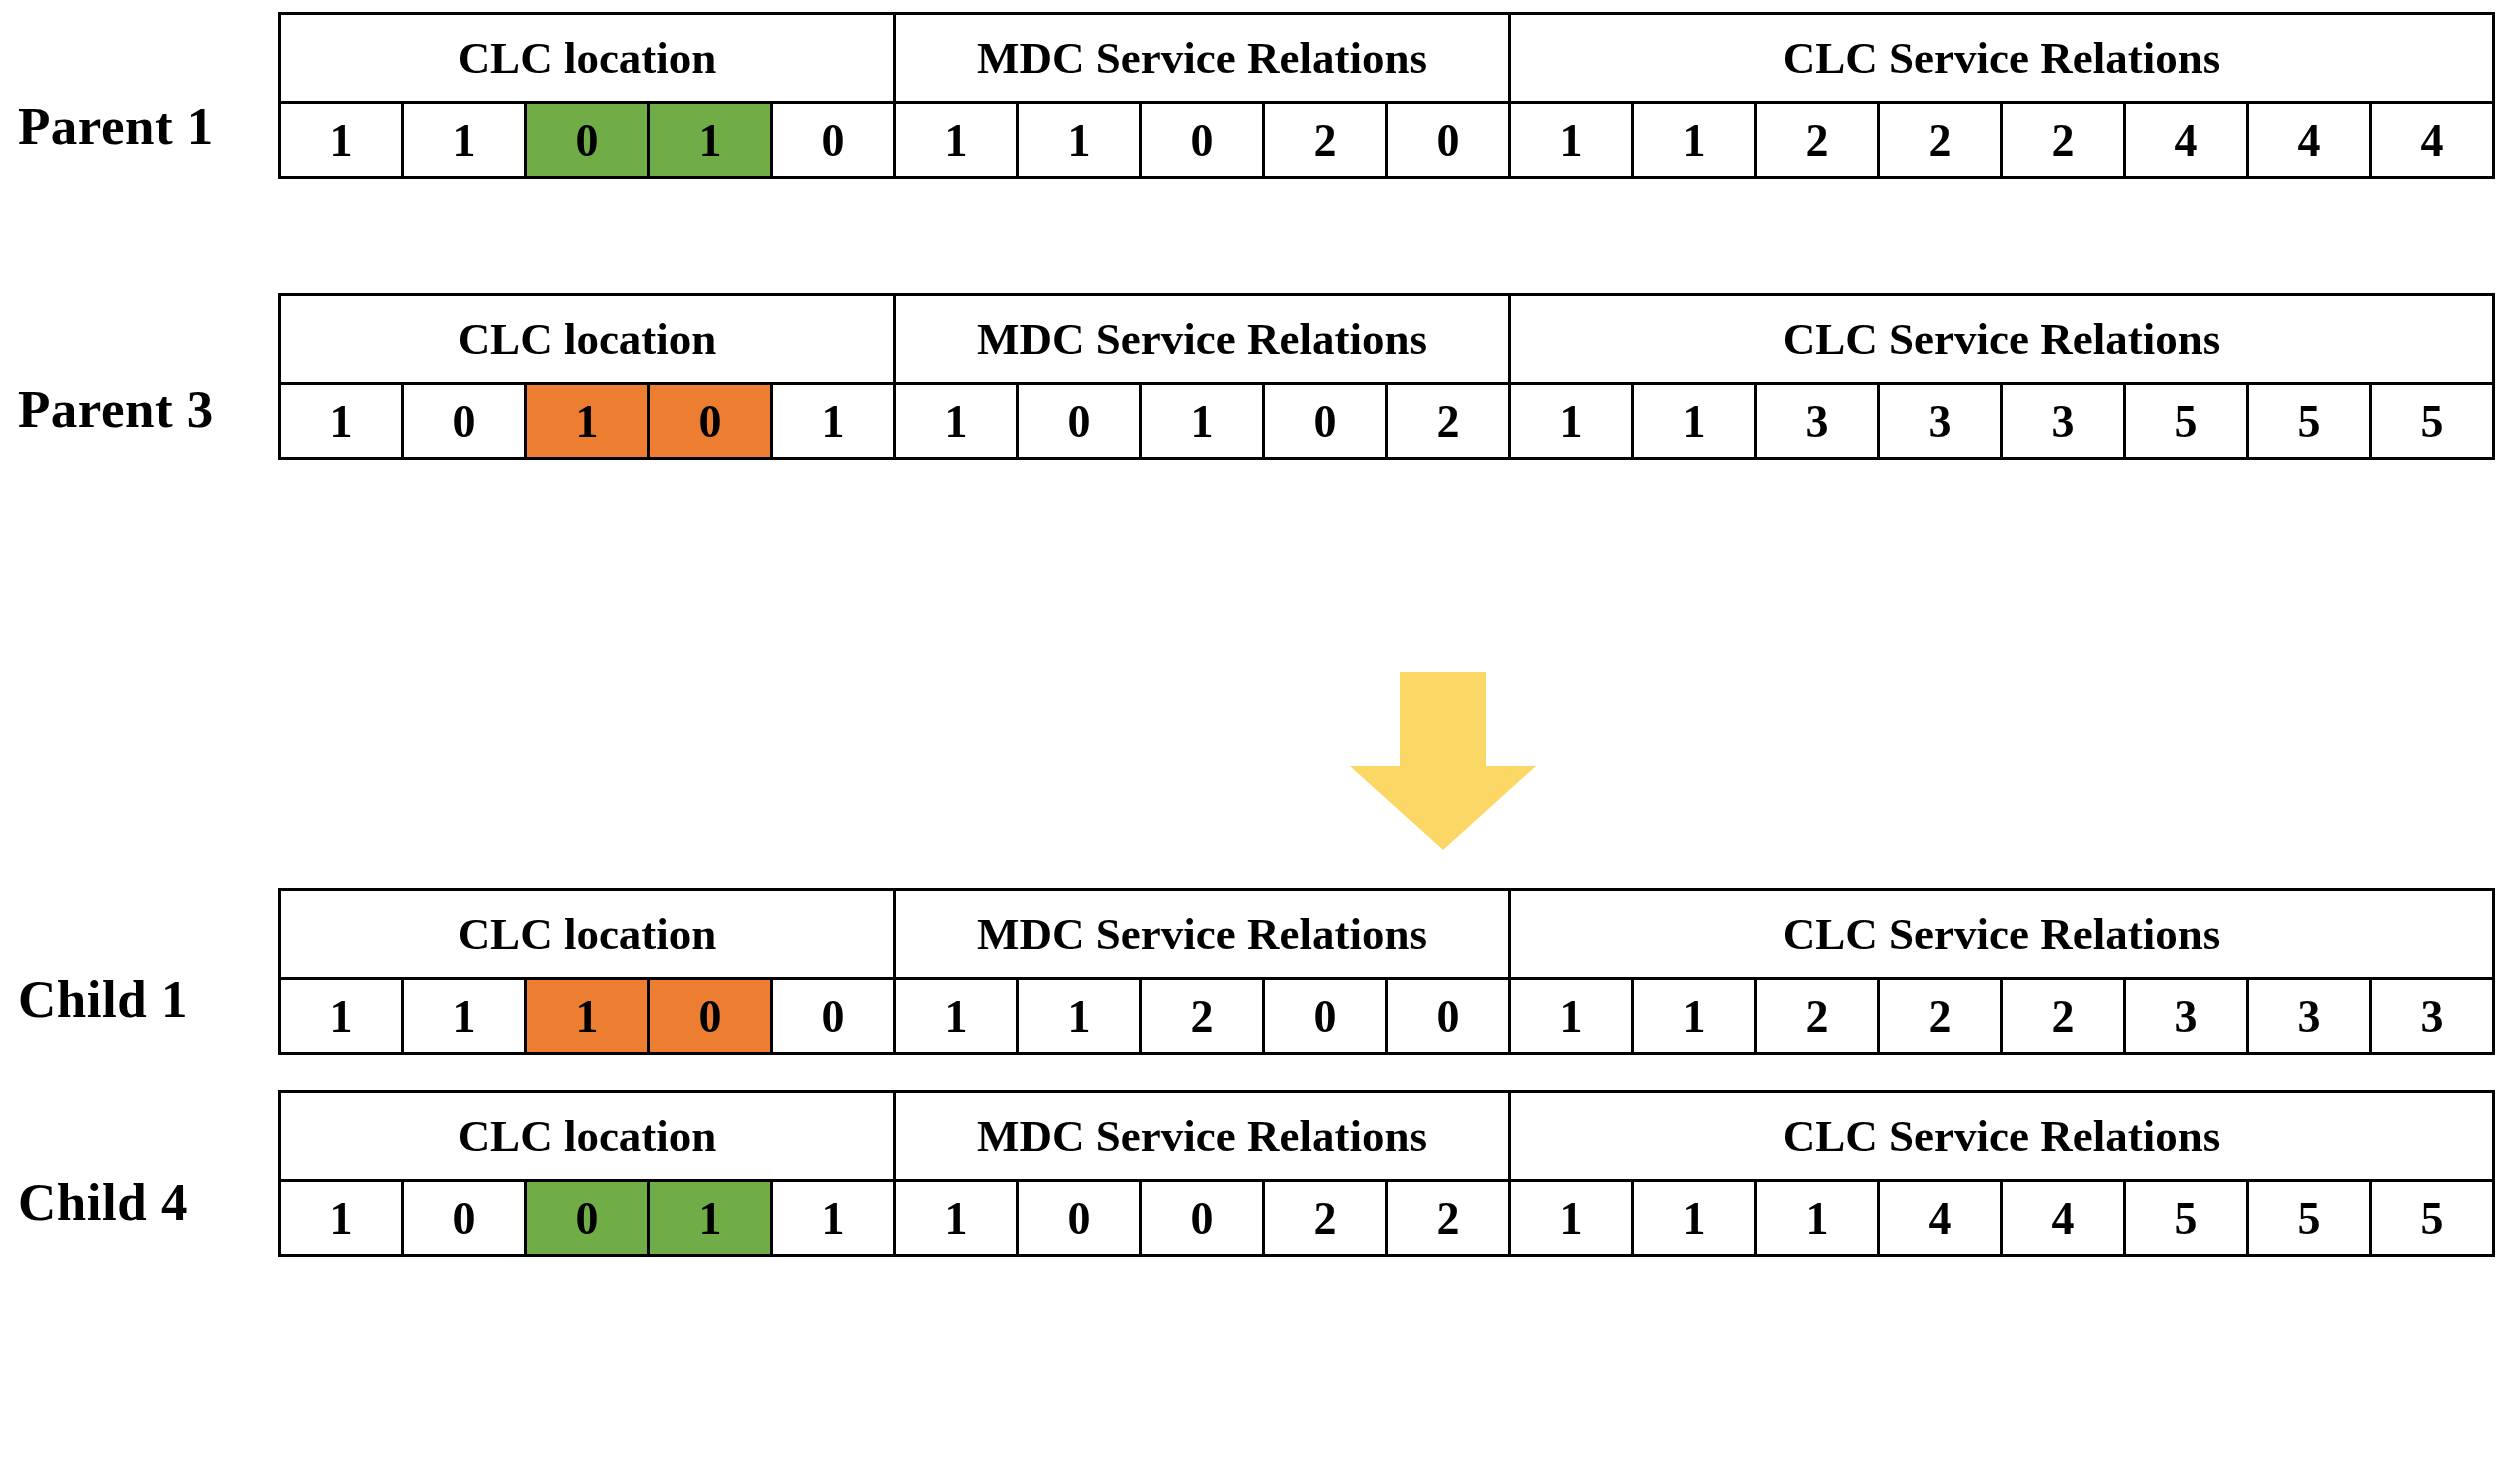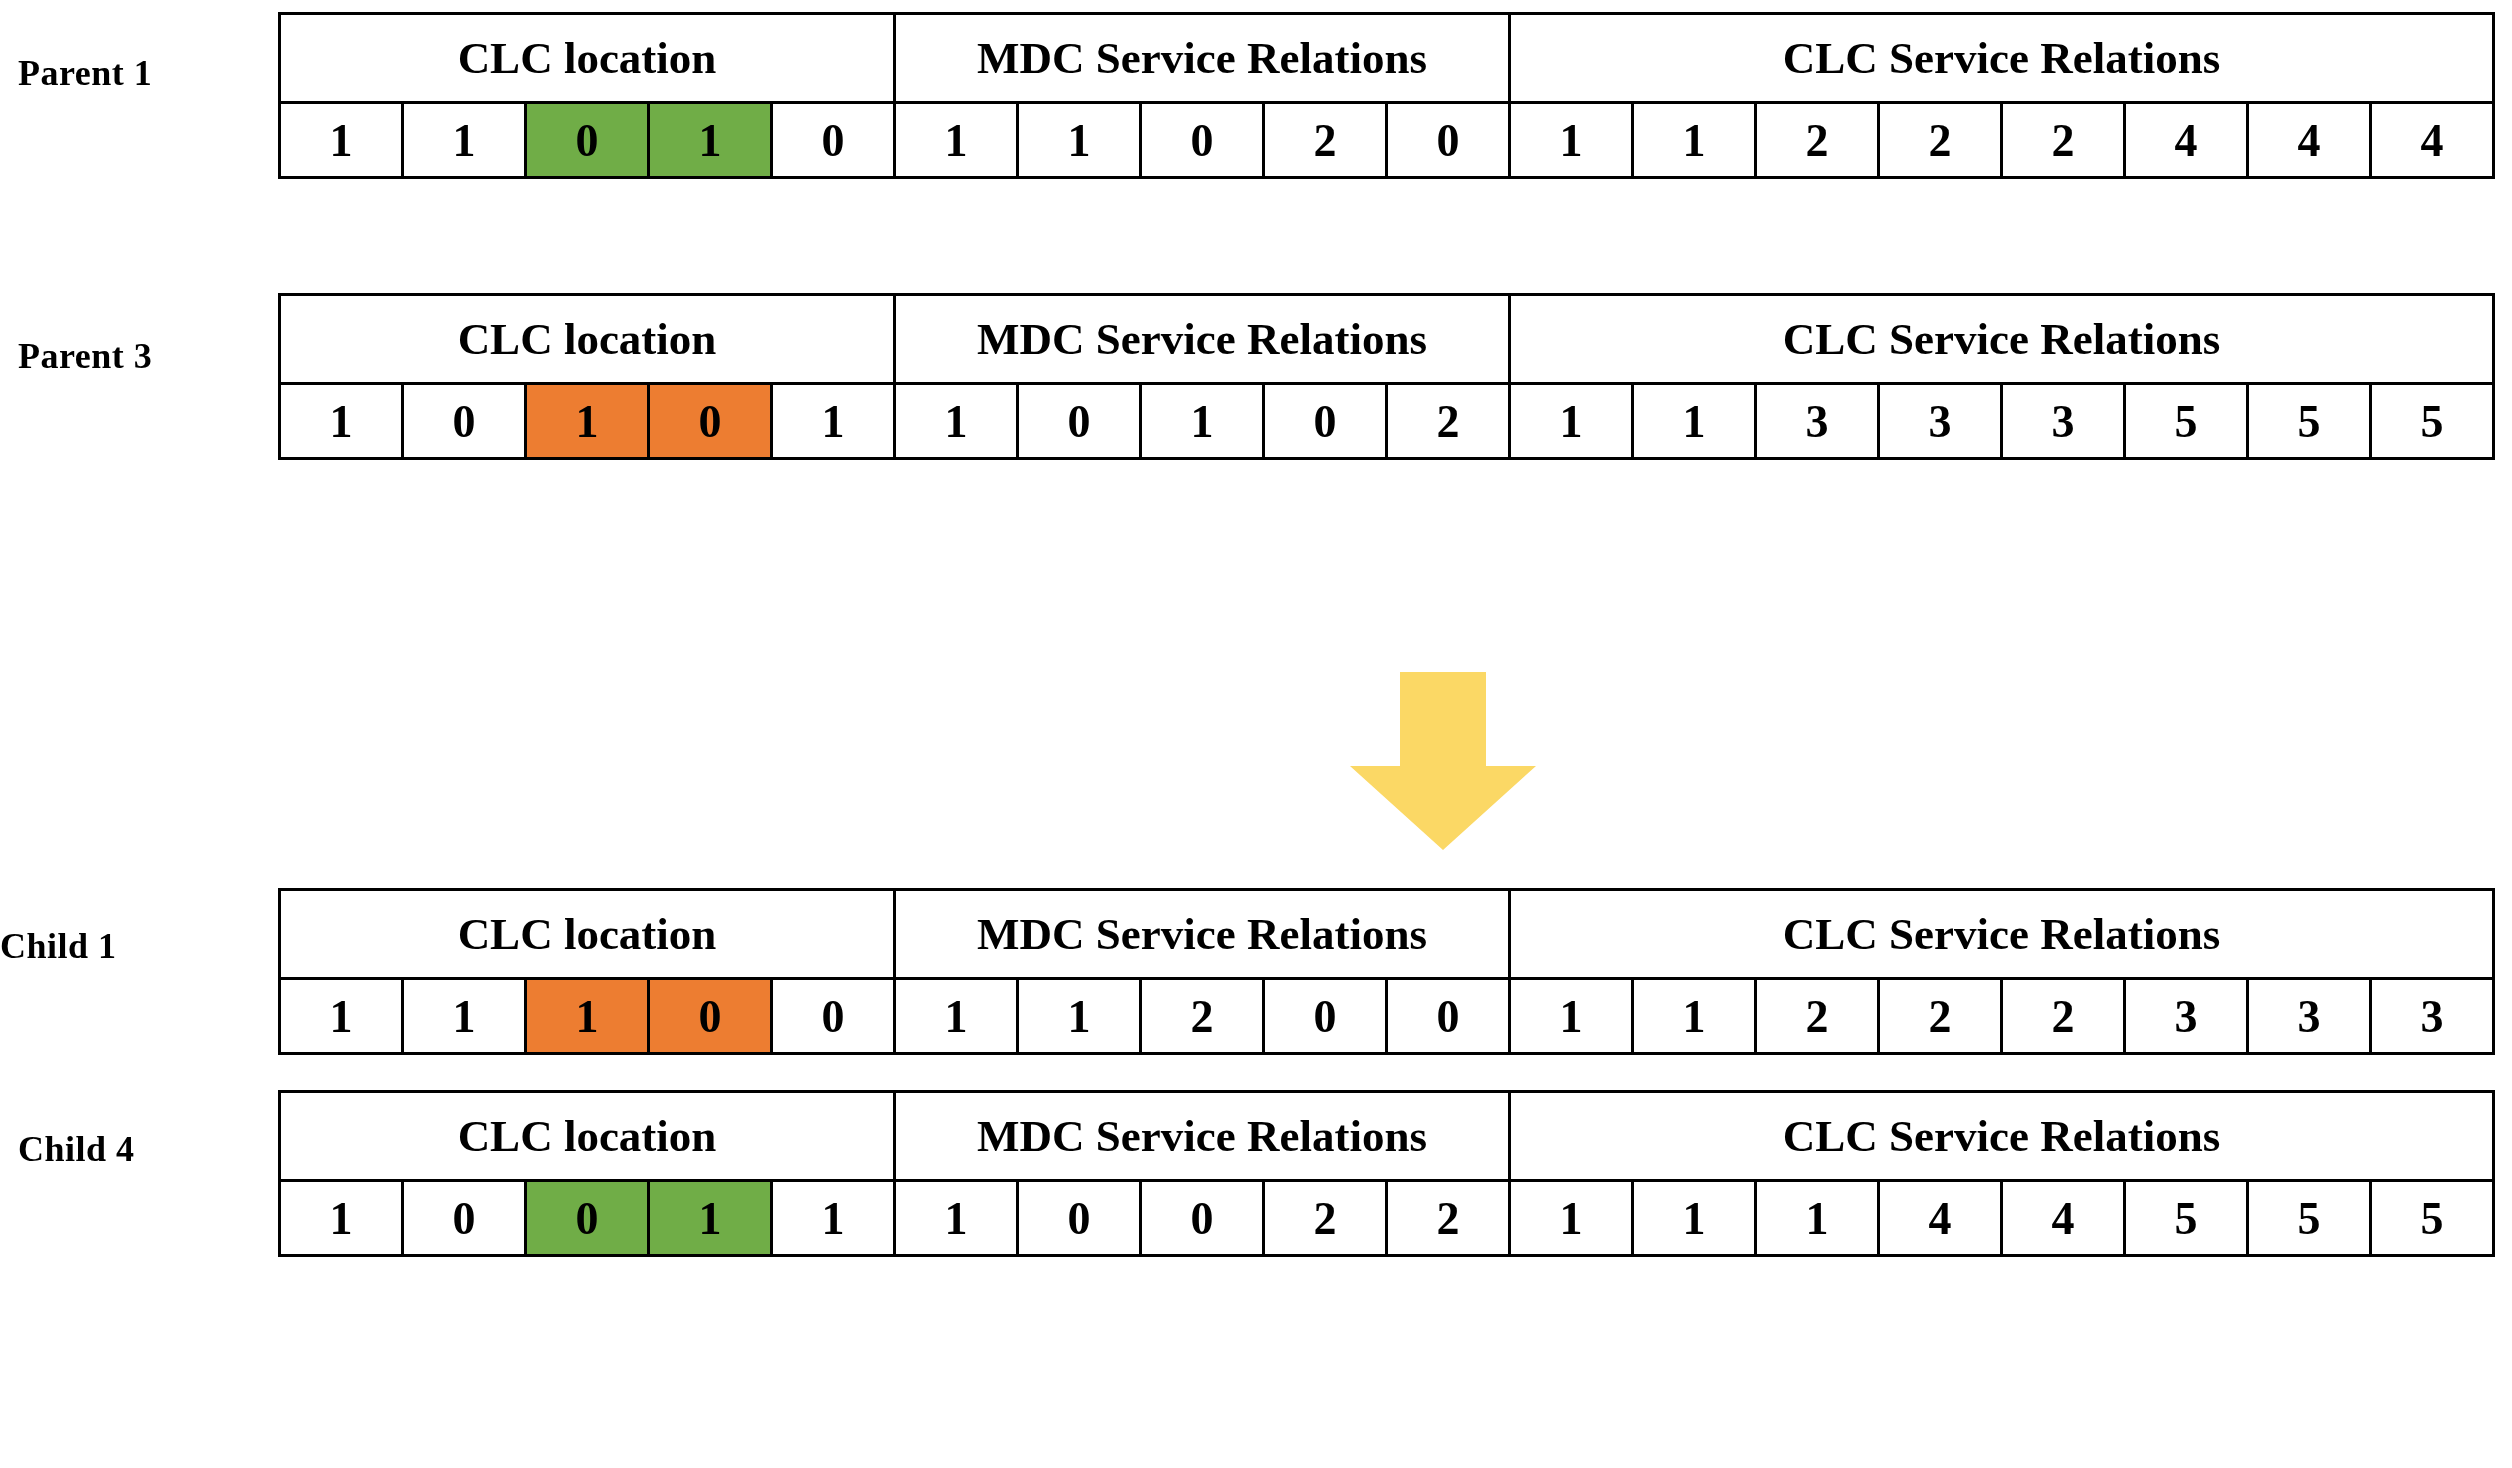--- a/index.html
+++ b/index.html
@@ -16,27 +16,28 @@
   }
 
   .canvas {
     position: relative;
     width: 2512px;
     height: 1468px;
   }
 
   .row-label {
     position: absolute;
-    font-size: 36px;
+    font-size: 53px;
     font-weight: bold;
     font-family: "Liberation Serif", "DejaVu Serif", serif;
     color: #000000;
     letter-spacing: 0.5px;
     white-space: nowrap;
     text-align: left;
+    margin-top: 44px;
   }
 
   .chrom-table {
     position: absolute;
     border-collapse: collapse;
     table-layout: fixed;
   }
 
   .chrom-table td {
     border: 3px solid #000000;
@@ -181,21 +182,21 @@
         </tr>
       </tbody>
     </table>
 
   <div class="arrow-wrap">
     <svg class="arrow-svg" viewBox="0 0 186 178" xmlns="http://www.w3.org/2000/svg">
       <polygon points="50,0 136,0 136,94 186,94 93,178 0,94 50,94" fill="#FBD865"></polygon>
     </svg>
   </div>
 
-  <div class="row-label" style="left:0; top:925px;">Child 1</div>
+  <div class="row-label" style="left:18px; top:925px;">Child 1</div>
   <table class="chrom-table" id="tbl-2" style="left:278px; top:888px; width:2217px;">
       <colgroup>
         <col style="width: 5.55556%;">
         <col style="width: 5.55556%;">
         <col style="width: 5.55556%;">
         <col style="width: 5.55556%;">
         <col style="width: 5.55556%;">
         <col style="width: 5.55556%;">
         <col style="width: 5.55556%;">
         <col style="width: 5.55556%;">

